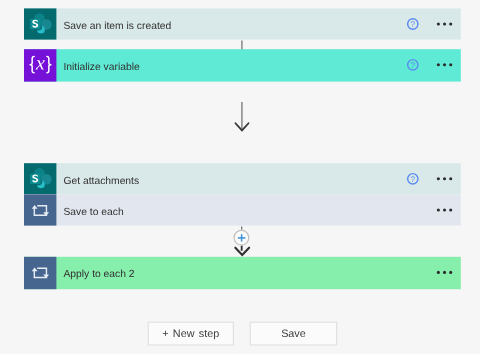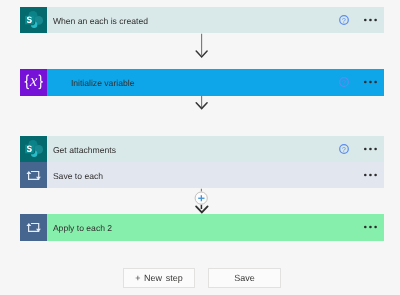--- a/index.html
+++ b/index.html
@@ -58,38 +58,38 @@
           <circle cx="14.15" cy="17.75" r="3.2" fill="#fff"></circle>
           <circle cx="12.1" cy="15.2" r="3.1" fill="#000"></circle>
         </mask>
       </defs>
       <circle cx="12.95" cy="8.5" r="4.5" fill="#0b8288"></circle>
       <circle cx="18.7" cy="13.4" r="4.35" fill="#17888f"></circle>
       <rect x="0" y="0" width="27" height="27" fill="#28bcc8" mask="url(#spmoon)"></rect>
       <rect x="5.1" y="8.8" width="8.8" height="8.5" fill="#0b8a90"></rect>
       <path d="M11.5 10.25 C10.95 9.75 10.15 9.45 9.3 9.45 C7.9 9.45 6.95 10.2 6.95 11.25 C6.95 12.15 7.5 12.6 8.85 13.05 C10.2 13.5 10.4 13.65 10.4 14.1 C10.4 14.55 9.95 14.8 9.3 14.8 C8.55 14.8 7.8 14.45 7.15 13.85 L7.15 15.45 C7.75 15.85 8.5 16.05 9.3 16.05 C10.85 16.05 11.85 15.25 11.85 14.0 C11.85 13.05 11.3 12.55 9.95 12.1 C8.7 11.7 8.4 11.55 8.4 11.15 C8.4 10.8 8.75 10.55 9.35 10.55 C10.0 10.55 10.7 10.85 11.5 11.45 Z" fill="#ffffff"></path>
     </svg></div>
-        <div class="card-title">When an each is created</div>
+        <div class="card-title">Save an item is created</div>
         <div class="card-actions">
           <span class="act-help">
             <svg class="help-icon" viewBox="0 0 14 14" width="14" height="14">
    <circle cx="7" cy="7" r="4.3" fill="none" stroke="#5b8cf0" stroke-width="1.2"></circle>
    <text x="7" y="9.8" font-family="Liberation Sans, sans-serif" font-size="6.8" fill="#5b8cf0" text-anchor="middle">?</text>
  </svg>
           </span>
           <span class="act-more">
             <svg class="more-icon" viewBox="0 0 16 14" width="16" height="14">
    <circle cx="2.3" cy="7" r="1.3" fill="#2c2c2c"></circle>
    <circle cx="7.45" cy="7" r="1.3" fill="#2c2c2c"></circle>
    <circle cx="12.6" cy="7" r="1.3" fill="#2c2c2c"></circle>
  </svg>
           </span>
         </div>
       </div>
-      <div class="card" style="top: 69px; background: #0ea5e9; gap: 18px;">
+      <div class="card" style="top: 41px; background: #5eead4;">
         <div class="card-icon" style="background:#7612d8"><svg viewBox="0 0 27 27" width="27" height="27">
       <g fill="none" stroke="#ffffff" stroke-width="1.25" stroke-linecap="round" stroke-linejoin="round">
         <path d="M8.4 6.0 C7.0 6.0 6.8 6.55 6.8 7.8 L6.8 11.5 C6.8 12.4 6.0 12.9 5.1 12.9 C6.0 12.9 6.8 13.4 6.8 14.3 L6.8 17.9 C6.8 19.1 7.0 19.6 8.4 19.6"></path>
         <path d="M19.1 6.0 C20.5 6.0 20.7 6.55 20.7 7.8 L20.7 11.5 C20.7 12.4 21.5 12.9 22.4 12.9 C21.5 12.9 20.7 13.4 20.7 14.3 L20.7 17.9 C20.7 19.1 20.5 19.6 19.1 19.6"></path>
       </g>
       <path d="M11.09 16.31 Q11.09 16.54 11.43 16.63 L11.37 17.00 H9.85 Q9.72 16.89 9.72 16.65 Q9.72 16.42 9.97 16.08 Q10.23 15.74 10.84 15.19 L13.08 13.10 L11.67 9.86 L10.79 9.66 L10.86 9.29 H12.89 L14.08 12.23 L15.10 11.26 Q15.62 10.76 15.84 10.47 Q16.05 10.18 16.05 9.98 Q16.05 9.90 15.98 9.83 Q15.90 9.77 15.57 9.66 L15.63 9.29 H17.08 Q17.26 9.42 17.26 9.64 Q17.26 10.13 16.12 11.20 L14.37 12.85 L15.94 16.46 L16.89 16.63 L16.83 17.00 H14.73 L13.36 13.72 L11.96 15.06 Q11.50 15.50 11.30 15.78 Q11.09 16.06 11.09 16.31 Z" fill="#ffffff"></path>
     </svg></div>
         <div class="card-title">Initialize variable</div>
         <div class="card-actions">
           <span class="act-help">

